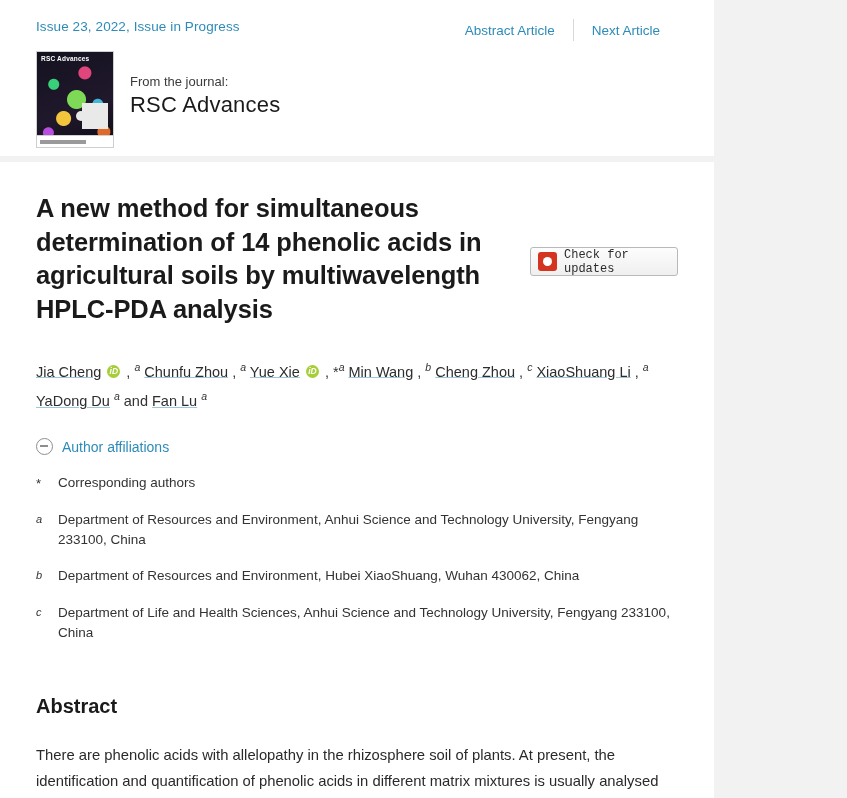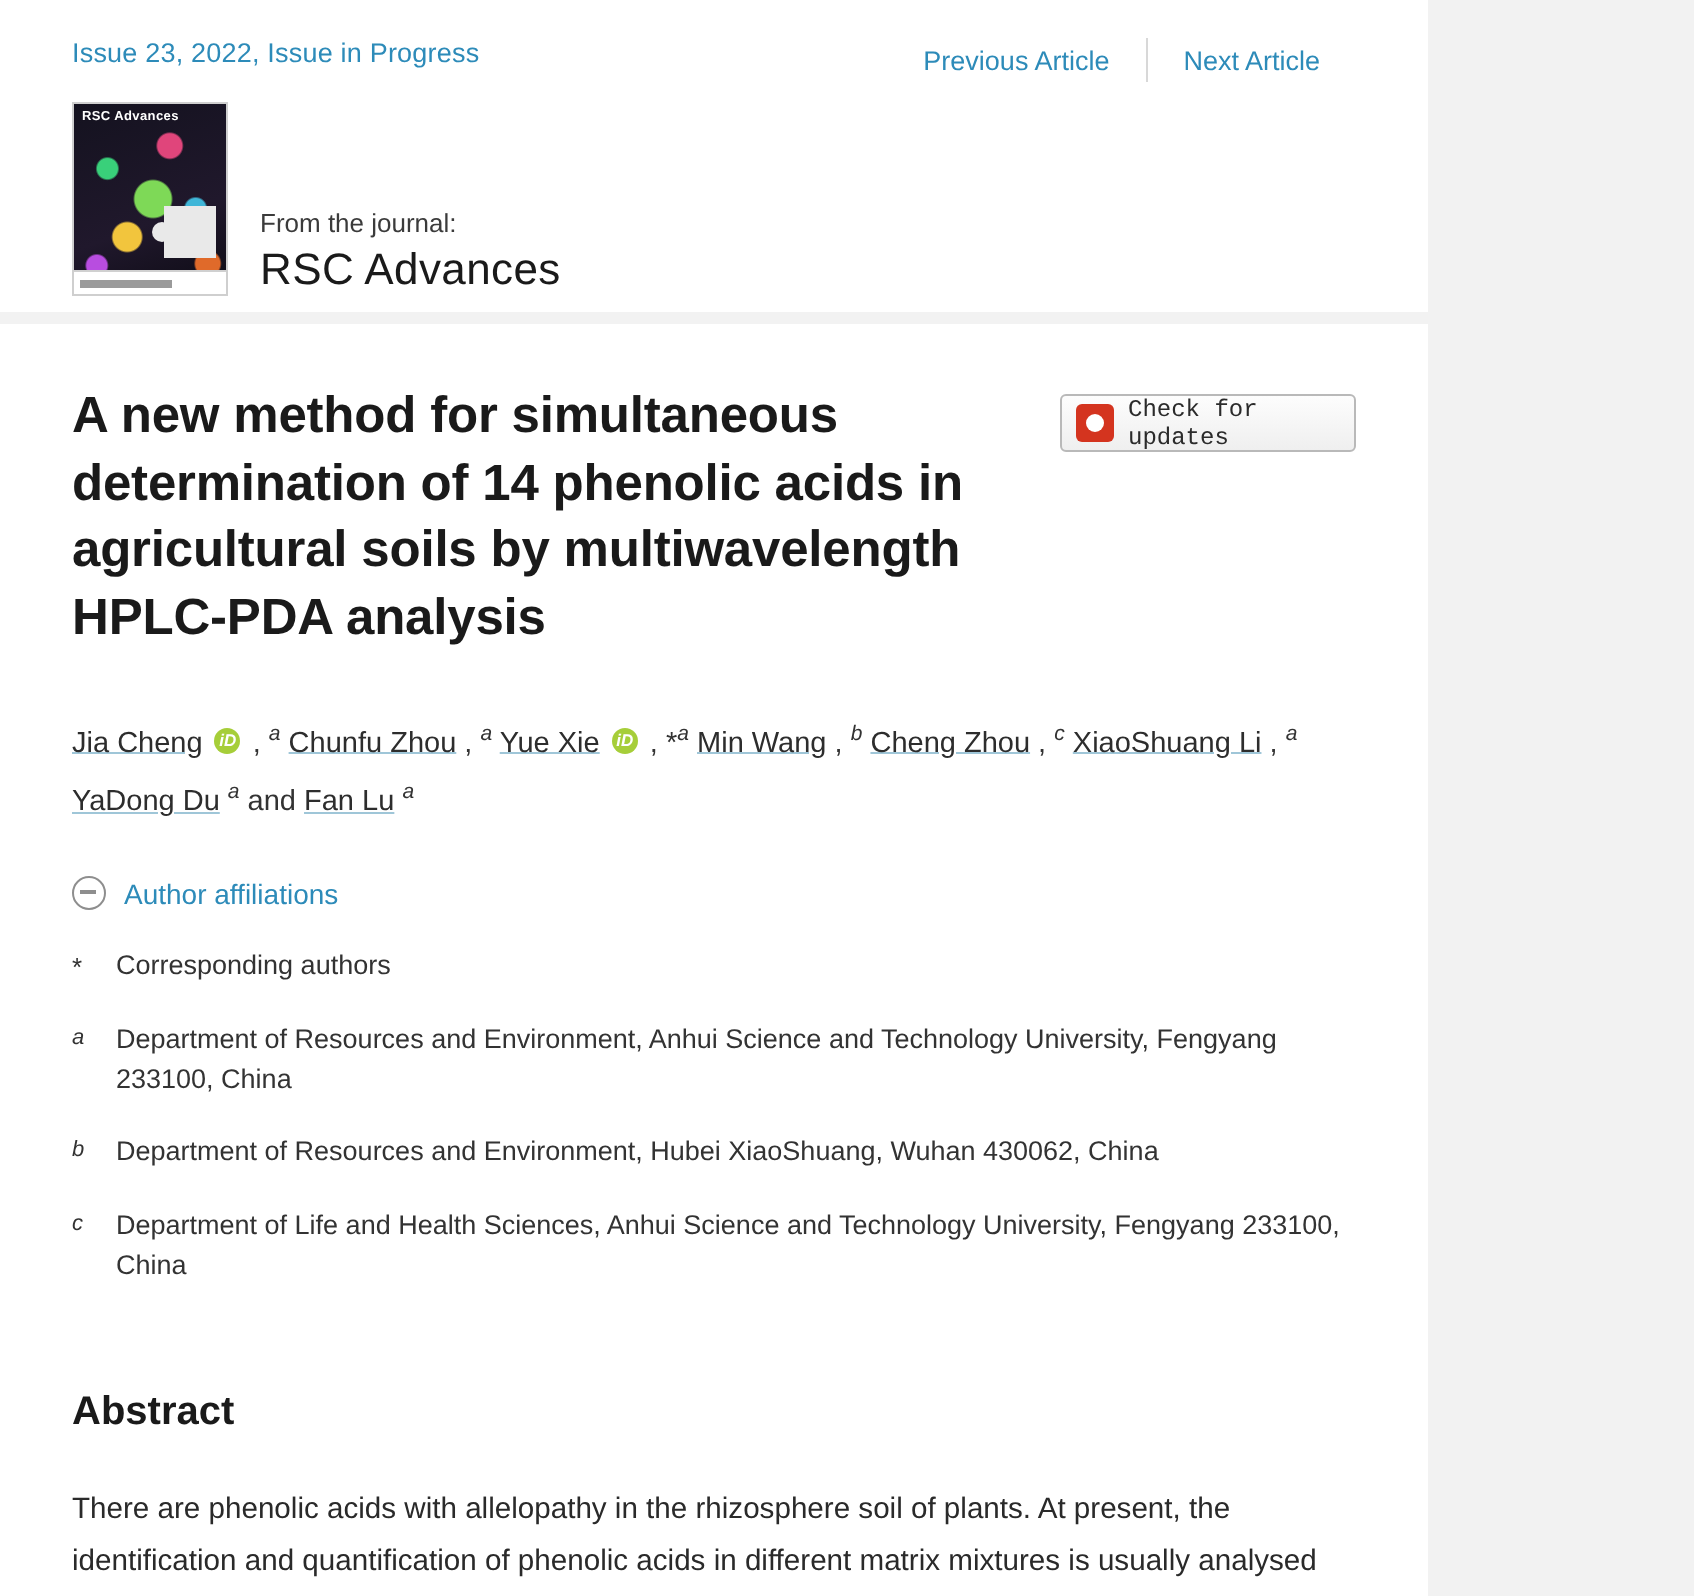--- a/index.html
+++ b/index.html
@@ -44,21 +44,21 @@
     text-decoration: none;
     padding: 0 18px;
   }
   .nav-divider {
     width: 1px;
     height: 22px;
     background: #d8d8d8;
   }
   .journal-row {
     display: flex;
-    align-items: flex-end;
+    align-items: flex-start;
     margin-top: 10px;
   }
   .cover {
     width: 78px;
     height: 97px;
     background: #1b1b2b;
     border: 1px solid #cfcfcf;
     position: relative;
     overflow: hidden;
     flex: 0 0 auto;
@@ -137,21 +137,21 @@
     letter-spacing: .2px;
     font-weight: 400;
   }
   .divider-gap { height: 6px; background: #f2f2f2; }
   .article-card {
     background: #ffffff;
     padding: 30px 36px 0 36px;
     min-height: 636px;
     position: relative;
   }
-  .title-row { display: flex; align-items: flex-start; gap: 48px; }
+  .title-row { display: flex; align-items: center; gap: 48px; }
   h1.article-title {
     font-size: 25.5px;
     line-height: 1.32;
     color: #1a1a1a;
     margin: 0;
     font-weight: bold;
     max-width: 610px;
     letter-spacing: -.1px;
   }
   .crossmark {
@@ -281,21 +281,21 @@
 </style>
 </head>
 <body>
 
 <div class="page">
 
   <div class="top-band">
     <div class="issue-row">
       <a class="issue-link" href="#">Issue 23, 2022, Issue in Progress</a>
       <div class="nav-links">
-        <a href="#">Previous Article</a>
+        <a href="#">Abstract Article</a>
         <span class="nav-divider"></span>
         <a href="#">Next Article</a>
       </div>
     </div>
 
     <div class="journal-row">
       <div class="cover">
         <div class="art"></div>
         <div class="puzzle"></div>
         <span class="cov-title">RSC Advances</span>

